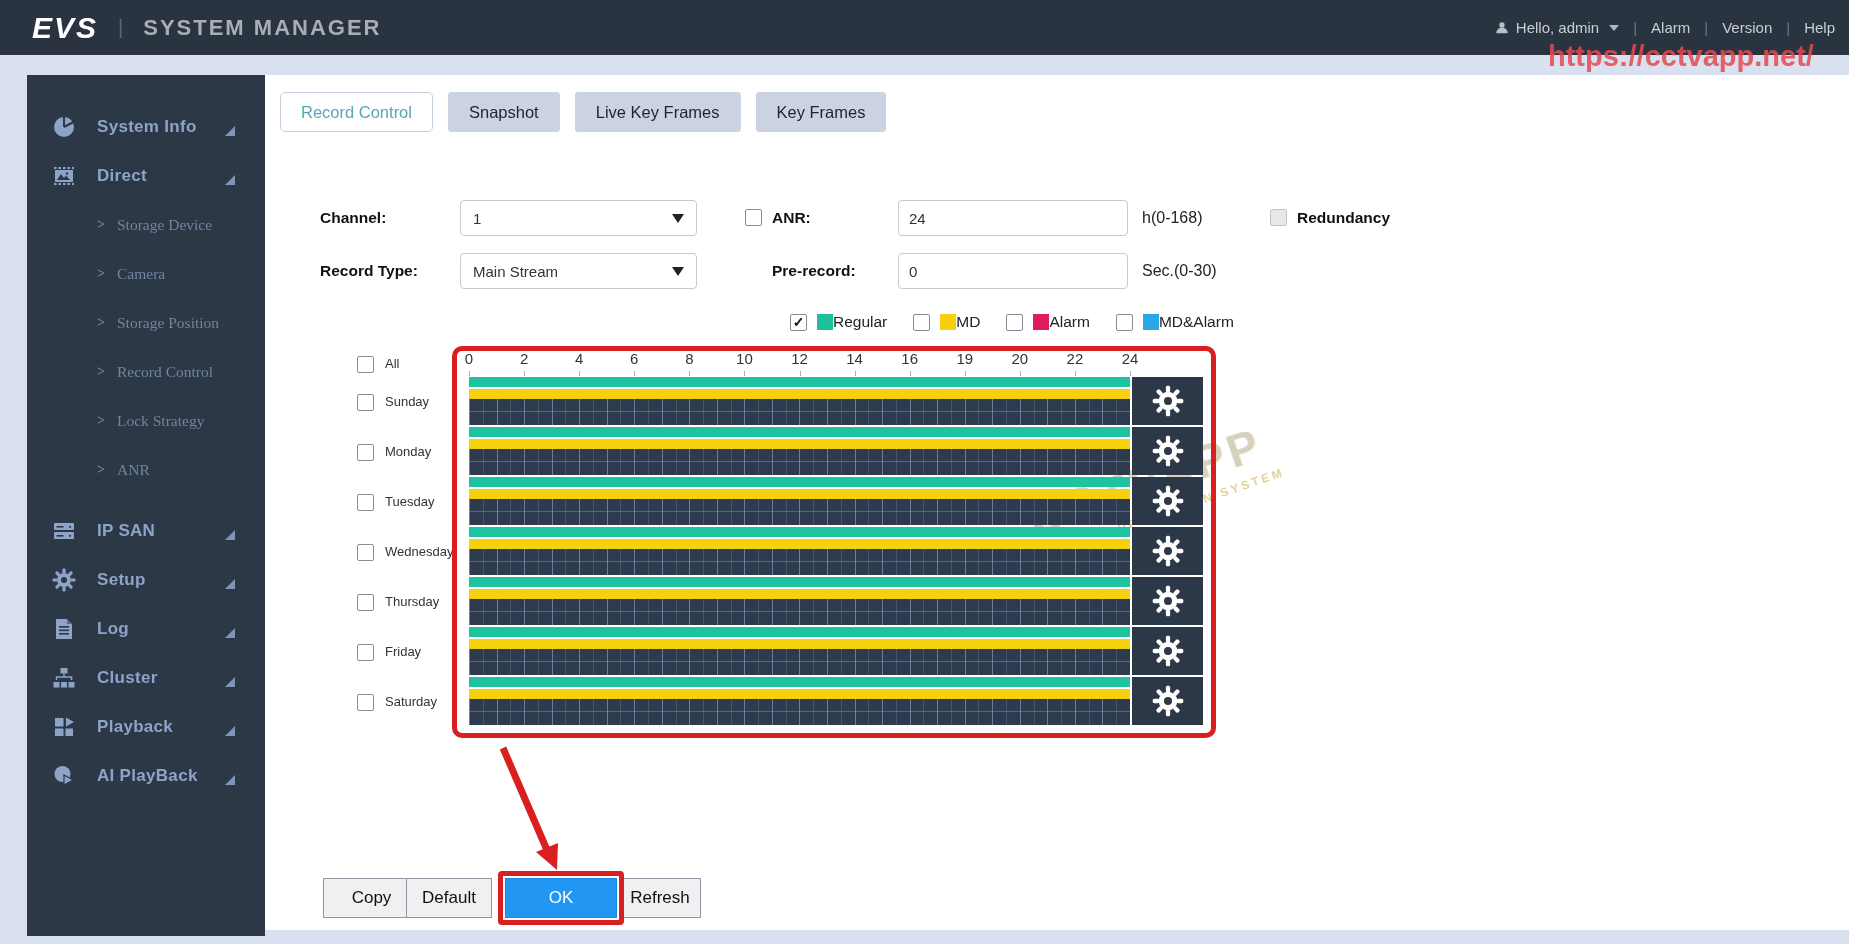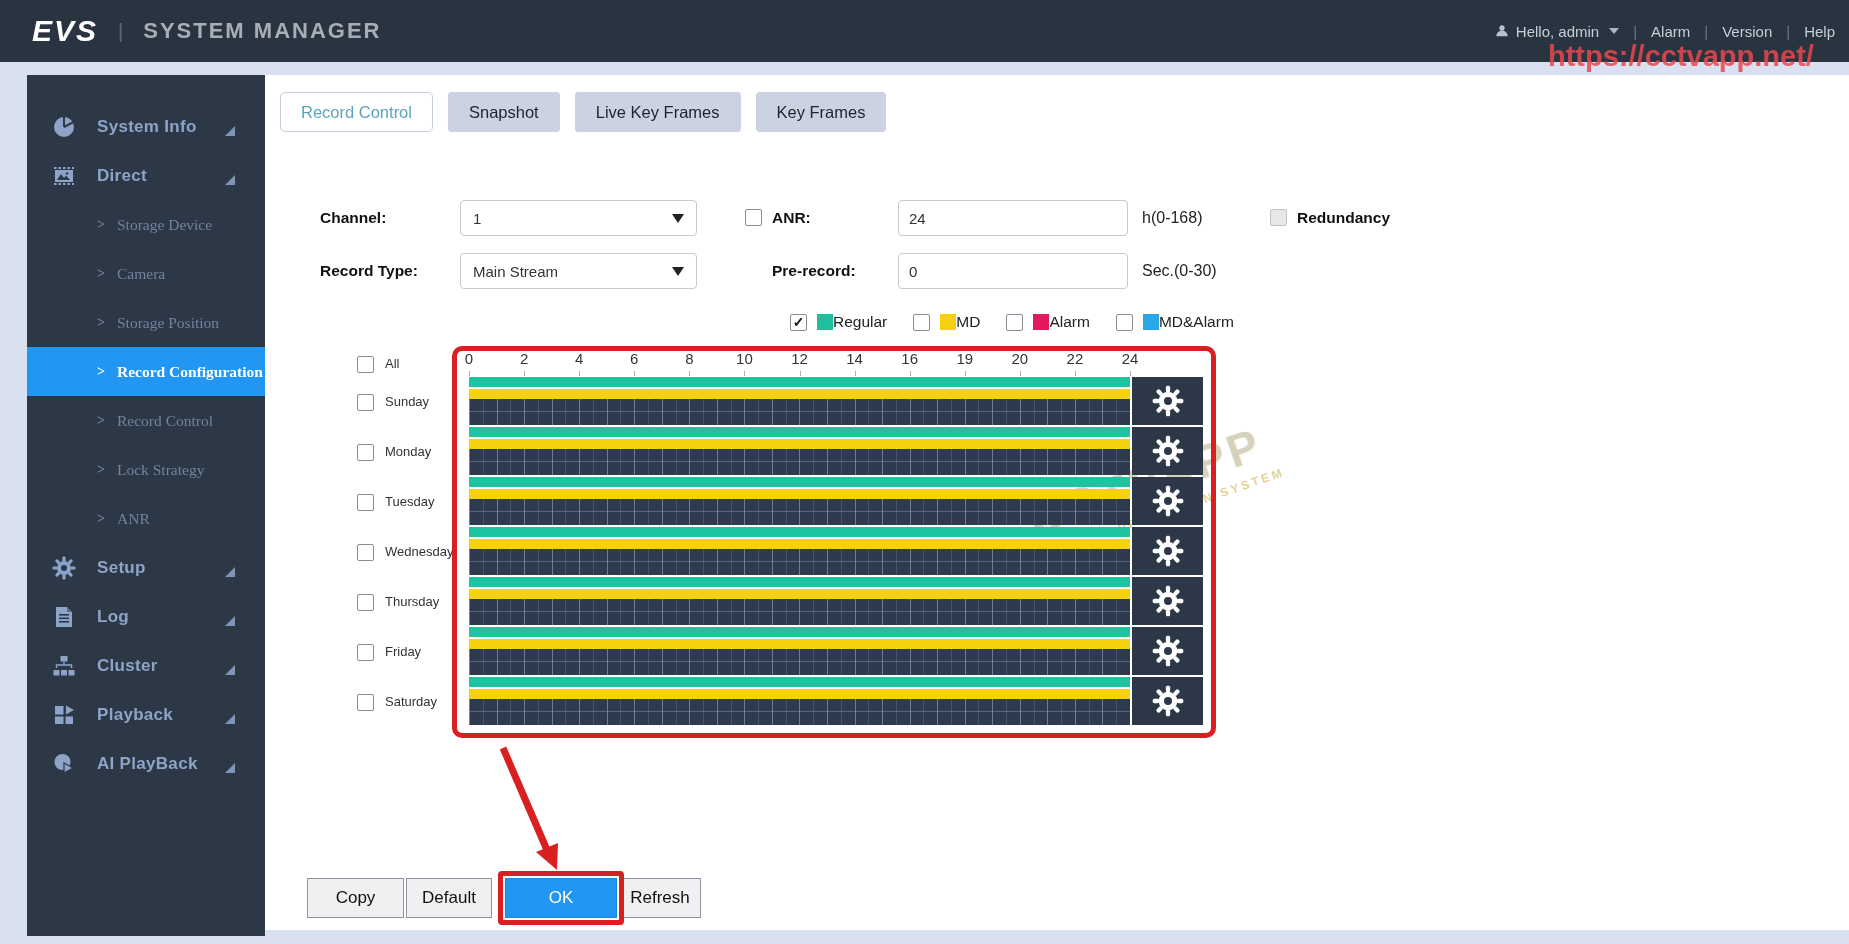--- a/index.html
+++ b/index.html
@@ -11,21 +11,21 @@
     --subnav-text:#70849f;
     --grid-dark:#2e3a4e;
     --annot-red:#d91f1f;
     --input-border:#c6cad2;
   }
   *{box-sizing:border-box;margin:0;padding:0}
   html,body{width:1849px;height:944px;overflow:hidden}
   body{position:relative;background:var(--page-bg);font-family:"Liberation Sans",sans-serif}
 
   
-  .header{position:absolute;left:0;top:0;width:1849px;height:62px;background:var(--header-bg);
+  .header{position:absolute;left:0;top:0;width:1849px;height:55px;background:var(--header-bg);
     display:flex;align-items:center;padding:0 14px 0 32px;color:#c8ced6;z-index:5}
   .logo{font-size:30px;font-weight:800;font-style:italic;color:#fff;letter-spacing:2px}
   .hsep{color:#5c6878;font-size:20px;margin:0 20px;font-weight:300}
   .app-title{font-size:22px;color:#a7aeb8;letter-spacing:2px;font-weight:600}
   .header-right{margin-left:auto;display:flex;align-items:center;gap:14px;font-size:15px}
   .user-block{display:flex;align-items:center;gap:7px}
   .user-icon svg{width:14px;height:14px;fill:#b9c0c9;display:block}
   .caret-down{width:0;height:0;border-left:5px solid transparent;border-right:5px solid transparent;
     border-top:6px solid #aeb5bf;margin-left:3px}
   .hlink-sep{color:#6b7686;font-size:15px}
@@ -180,31 +180,42 @@
     </div>
     <div class="nav-sub">
       <span class="sub-label">Storage Device</span>
     </div>
     <div class="nav-sub">
       <span class="sub-label">Camera</span>
     </div>
     <div class="nav-sub">
       <span class="sub-label">Storage Position</span>
     </div>
-    <div class="nav-sub active">
-      <span class="sub-label">Record Configuration</span>
-    </div>
     <div class="nav-sub">
       <span class="sub-label">Record Control</span>
     </div>
     <div class="nav-sub">
       <span class="sub-label">Lock Strategy</span>
     </div>
     <div class="nav-sub">
       <span class="sub-label">ANR</span>
+    </div>
+    <div class="nav-item gap-before">
+      <span class="nav-icon">
+        <svg viewBox="0 0 24 24" fill="currentColor">
+          <rect x="2" y="4" width="20" height="7" rx="1"></rect>
+          <rect x="2" y="13" width="20" height="7" rx="1"></rect>
+          <rect x="4.5" y="7" width="7" height="1.6" fill="var(--hole,#2d3847)"></rect>
+          <rect x="4.5" y="16" width="7" height="1.6" fill="var(--hole,#2d3847)"></rect>
+          <circle cx="18" cy="7.8" r="1.1" fill="var(--hole,#2d3847)"></circle>
+          <circle cx="18" cy="16.8" r="1.1" fill="var(--hole,#2d3847)"></circle>
+        </svg>
+      </span>
+      <span class="nav-label">IP SAN</span>
+      <span class="expand-tri"></span>
     </div>
     <div class="nav-item">
       <span class="nav-icon">
         <svg viewBox="0 0 24 24" fill="currentColor">
           <g>
             <circle cx="12" cy="12" r="7"></circle>
             <rect x="10.4" y="0.5" width="3.2" height="5" rx="1.2"></rect>
             <rect x="10.4" y="0.5" width="3.2" height="5" rx="1.2" transform="rotate(45 12 12)"></rect>
             <rect x="10.4" y="0.5" width="3.2" height="5" rx="1.2" transform="rotate(90 12 12)"></rect>
             <rect x="10.4" y="0.5" width="3.2" height="5" rx="1.2" transform="rotate(135 12 12)"></rect>
@@ -508,21 +519,21 @@
           <rect x="10.4" y="0.5" width="3.2" height="5" rx="1.2" transform="rotate(225 12 12)"></rect>
           <rect x="10.4" y="0.5" width="3.2" height="5" rx="1.2" transform="rotate(270 12 12)"></rect>
           <rect x="10.4" y="0.5" width="3.2" height="5" rx="1.2" transform="rotate(315 12 12)"></rect>
         </g>
         <circle cx="12" cy="12" r="3" fill="var(--hole,#2d3847)"></circle>
       </svg>
     </div>
   </div>
 
 <div id="footer-buttons">
-    <button class="btn" style="left: 307px; width: 97px;">Copy</button>
+    <button class="btn" style="left: 323px; width: 97px;">Copy</button>
     <button class="btn" style="left: 406px; width: 86px;">Default</button>
     <button class="btn primary" style="left: 505px; width: 112px;">OK</button>
     <button class="btn" style="left: 619px; width: 82px;">Refresh</button>
   </div>
 
 <div class="red-box" id="schedule-red-box"></div>
 <div class="red-box" id="ok-red-box"></div>
 <svg id="arrow-overlay">
   <line x1="503" y1="748" x2="547" y2="850" stroke="#d91f1f" stroke-width="7"></line>
   <polygon points="557,870 558,843 536,852" fill="#d91f1f"></polygon>

